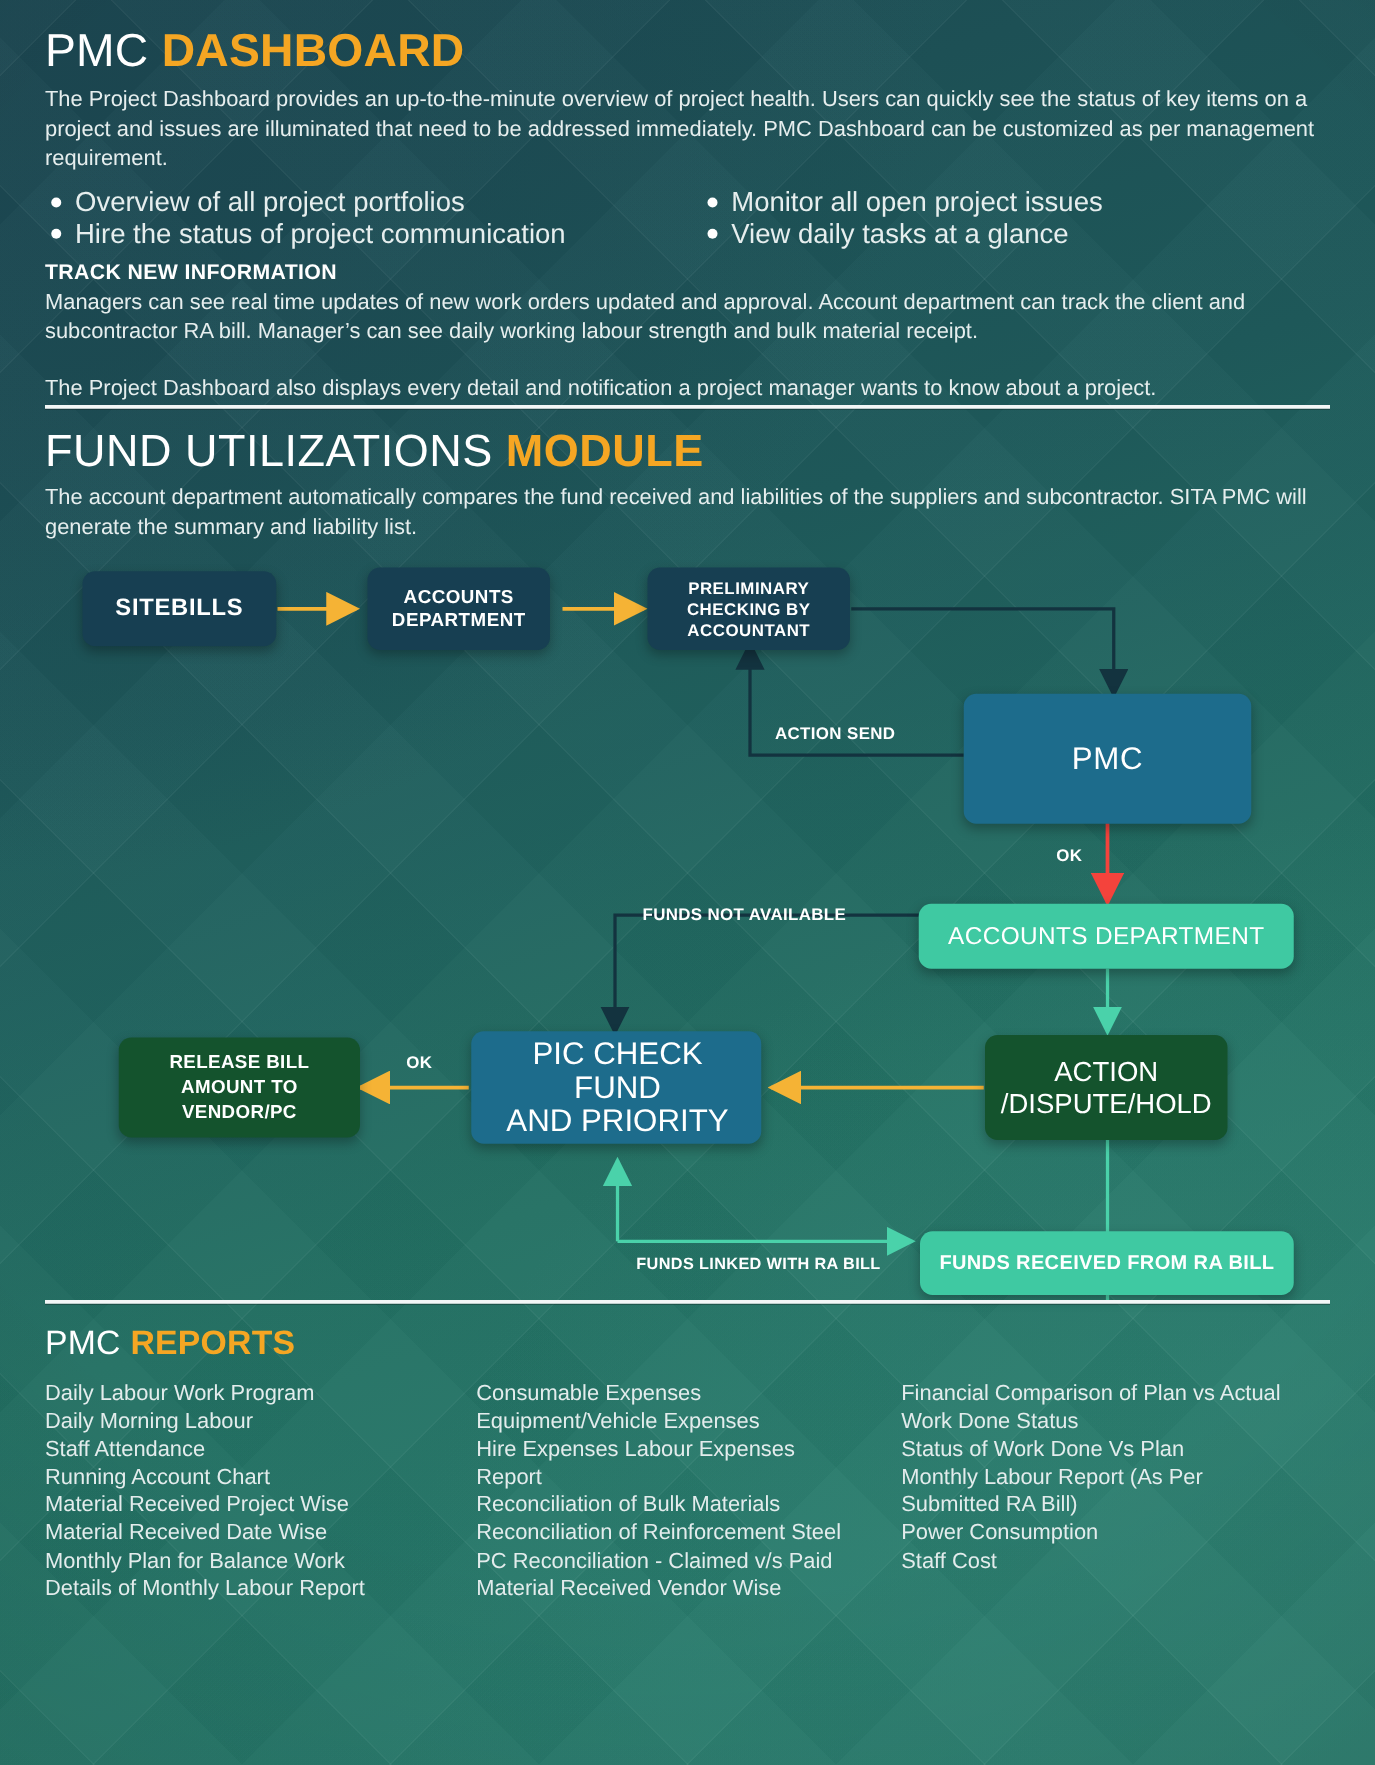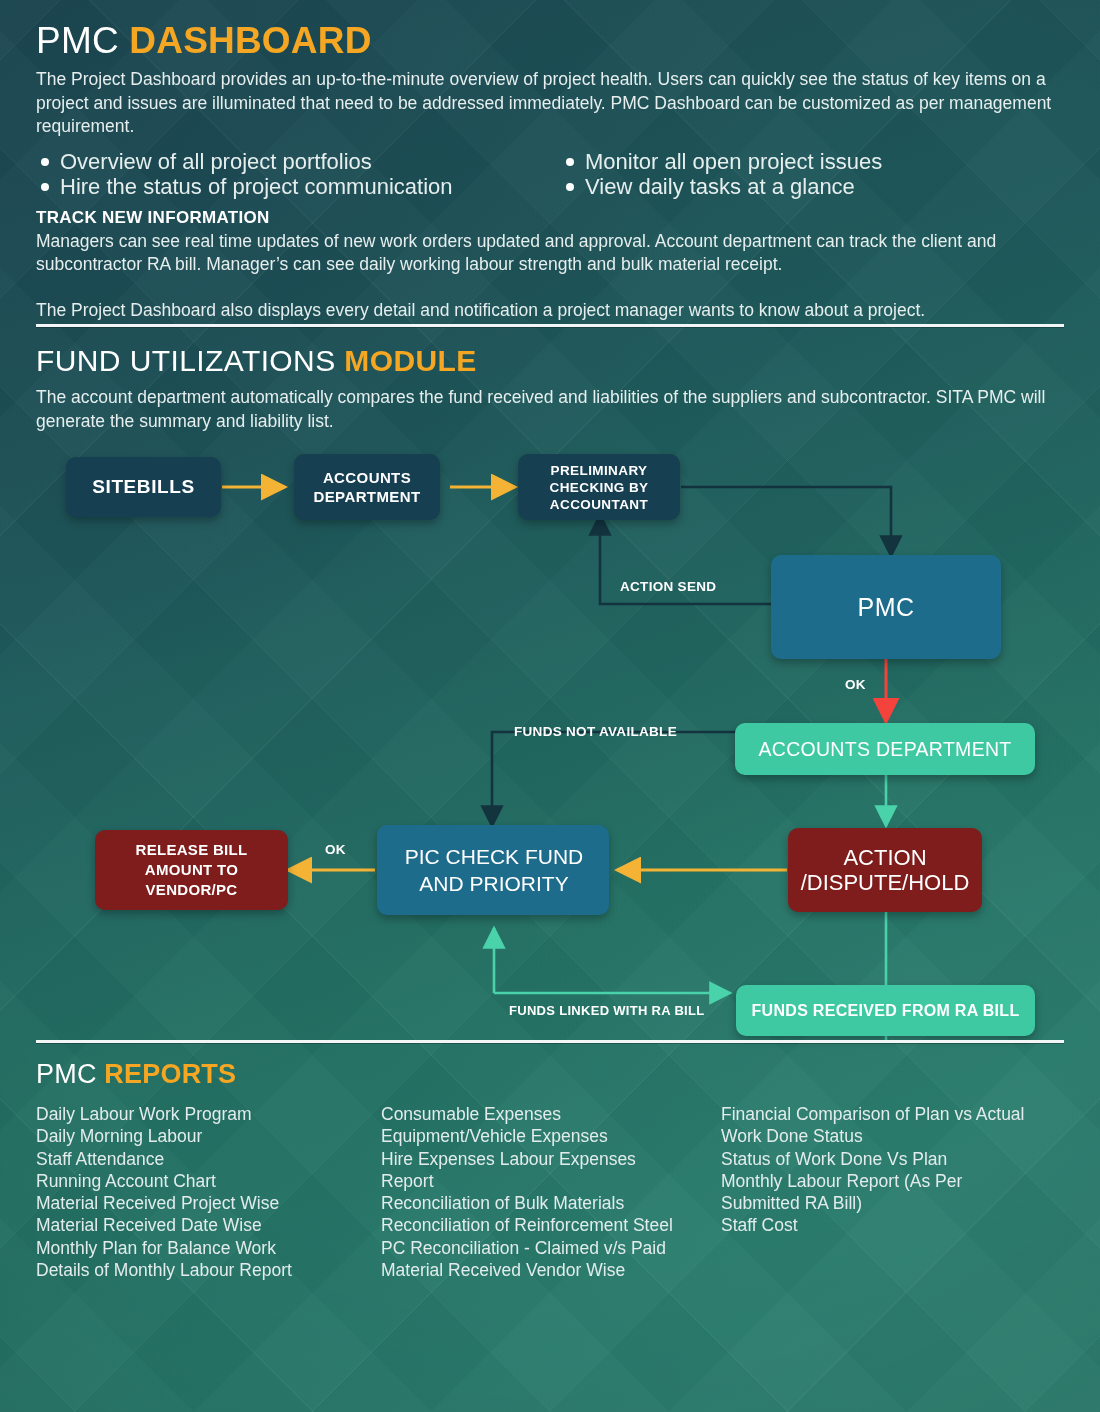--- a/index.html
+++ b/index.html
@@ -68,38 +68,38 @@
   #track-head {
     margin-top: 9px; color: #ffffff; font-size: 17px; font-weight: 700;
     letter-spacing: .3px;
   }
   #track-body { margin-top: 2px; width: 1020px; }
   #dash-closing { margin-top: 22px; width: 1020px; }
 
   
   #div-1 { top: 324px; }
   #sec-fund { position: absolute; left: 36px; top: 344px; width: 1030px; }
-  #sec-fund h1 { font-size: 30px; line-height: 33px; letter-spacing: .4px; }
+  #sec-fund h1 { font-size: 36px; line-height: 33px; letter-spacing: .4px; }
   #fund-desc { margin-top: 9px; width: 1010px; }
 
   
   #flow { position: absolute; left: 0; top: 440px; width: 1100px; height: 600px; }
   #flow svg { position: absolute; left: 0; top: 0; }
   .node {
     position: absolute;
     display: flex; align-items: center; justify-content: center;
     text-align: center; color: #ffffff;
     border-radius: 10px;
     box-shadow: 0 4px 9px rgba(0,0,0,.28);
     padding: 6px 10px;
   }
   .n-dark  { background: #173f52; }
   .n-blue  { background: #1d6c8c; }
   .n-mint  { background: #3fc9a2; }
-  .n-teal  { background: #7f1d1d; }
+  .n-teal  { background: #14532d; }
 
   .lbl {
     position: absolute; color: #ffffff; font-weight: 700;
     font-size: 13.5px; letter-spacing: .3px; white-space: nowrap;
   }
   .lbl-sm { font-size: 13px; }
 
   
   #div-2 { top: 1040px; }
   #sec-reports { position: absolute; left: 36px; top: 1058px; width: 1040px; }
@@ -216,21 +216,21 @@
 
     <div class="node n-mint" style="left:735px; top:283px; width:300px; height:52px; font-size:19.5px; font-weight:400; letter-spacing:.3px;">
       <span>ACCOUNTS DEPARTMENT</span>
     </div>
 
     <div class="node n-teal" style="left:788px; top:388px; width:194px; height:84px; font-size:22px; font-weight:400; line-height:25px; white-space:pre-line;align-items:center;">
       <span>ACTION
 /DISPUTE/HOLD</span>
     </div>
 
-    <div class="node n-blue" style="left:377px; top:385px; width:232px; height:90px; font-size:21px; font-weight:400; line-height:27px; white-space:pre-line;padding-left:12px;">
+    <div class="node n-blue" style="left:377px; top:385px; width:232px; height:90px; font-size:25px; font-weight:400; line-height:27px; white-space:pre-line;padding-left:12px;">
       <span>PIC CHECK FUND
 AND PRIORITY</span>
     </div>
 
     <div class="node n-teal" style="left:95px; top:390px; width:193px; height:80px; font-size:15px; font-weight:700; line-height:20px; letter-spacing:.3px; white-space:pre-line;">
       <span>RELEASE BILL
 AMOUNT TO
 VENDOR/PC</span>
     </div>
 
@@ -275,19 +275,20 @@
           <li>Material Received Vendor Wise</li>
         </ul>
       </div>
       <div class="rep-col">
         <ul>
           <li>Financial Comparison of Plan vs Actual</li>
           <li>Work Done Status</li>
           <li>Status of Work Done Vs Plan</li>
           <li>Monthly Labour Report (As Per
 Submitted RA Bill)</li>
+          <li>Power Consumption</li>
           <li>Staff Cost</li>
         </ul>
       </div>
     </div>
   </section>
 
 </div>
 
 </body></html>

